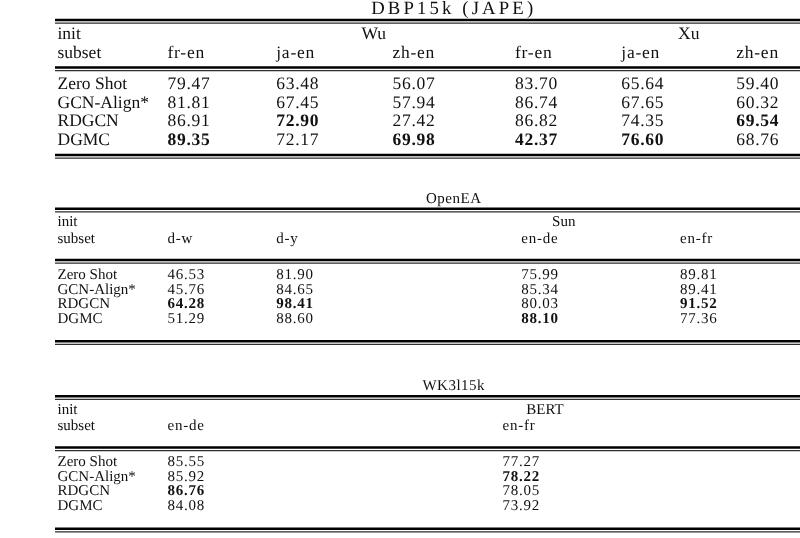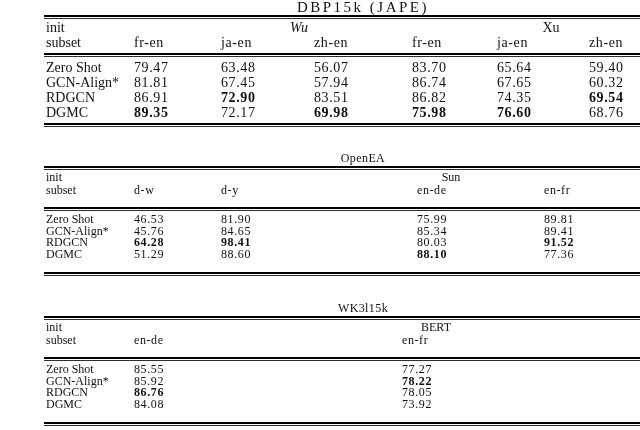--- a/index.html
+++ b/index.html
@@ -24,21 +24,21 @@
   .t1 .title{font-size:15px;line-height:15px;height:15px;letter-spacing:2.5px;}
   .t1 .rule1{margin-top:0;}
   .t1 table.head{margin-top:1px;font-size:14px;}
   .t1 table.head th{line-height:15px;}
   .t1 .rule2{margin-top:3px;}
   .t1 table.body{margin-top:3px;font-size:14px;}
   .t1 table.body th,.t1 table.body td{line-height:15px;}
   .t1 .rule3{margin-top:3px;}
   .t1 col.cl{width:90px;} .t1 col.c1{width:87px;} .t1 col.c2{width:93px;}
   .t1 col.c3{width:98px;} .t1 col.c4{width:85px;} .t1 col.c5{width:92px;} .t1 col.c6{width:93px;}
-  .t1 .g0 .gtxt{left:26px;font-style:italic;} .t1 .g1 .gtxt{left:4px;}
+  .t1 .g0 .gtxt{left:26px;} .t1 .g1 .gtxt{left:4px;}
 
   
   .t2{margin-top:25px;}
   .t2 .title{font-size:12px;line-height:13px;height:13px;letter-spacing:0.4px;}
   .t2 .rule1{margin-top:1px;}
   .t2 table.head{margin-top:1px;font-size:12px;}
   .t2 table.head th{line-height:13px;}
   .t2 .rule2{margin-top:10px;}
   .t2 table.body{margin-top:3px;font-size:12px;}
   .t2 table.body th,.t2 table.body td{line-height:11.5px;}
@@ -122,31 +122,31 @@
             <td class="num">67.45</td>
             <td class="num">57.94</td>
             <td class="num">86.74</td>
             <td class="num">67.65</td>
             <td class="num">60.32</td>
           </tr>
           <tr>
             <th>RDGCN</th>
             <td class="num">86.91</td>
             <td class="num b">72.90</td>
-            <td class="num">83.51</td>
+            <td class="num">27.42</td>
             <td class="num">86.82</td>
             <td class="num">74.35</td>
             <td class="num b">69.54</td>
           </tr>
           <tr>
             <th>DGMC</th>
             <td class="num b">89.35</td>
             <td class="num">72.17</td>
             <td class="num b">69.98</td>
-            <td class="num b">75.98</td>
+            <td class="num b">42.37</td>
             <td class="num b">76.60</td>
             <td class="num">68.76</td>
           </tr>
         </tbody>
     </table>
     <div class="rule rule3"></div>
   </section>
 
   <section class="ltable t2">
     <div class="title">OpenEA</div>

